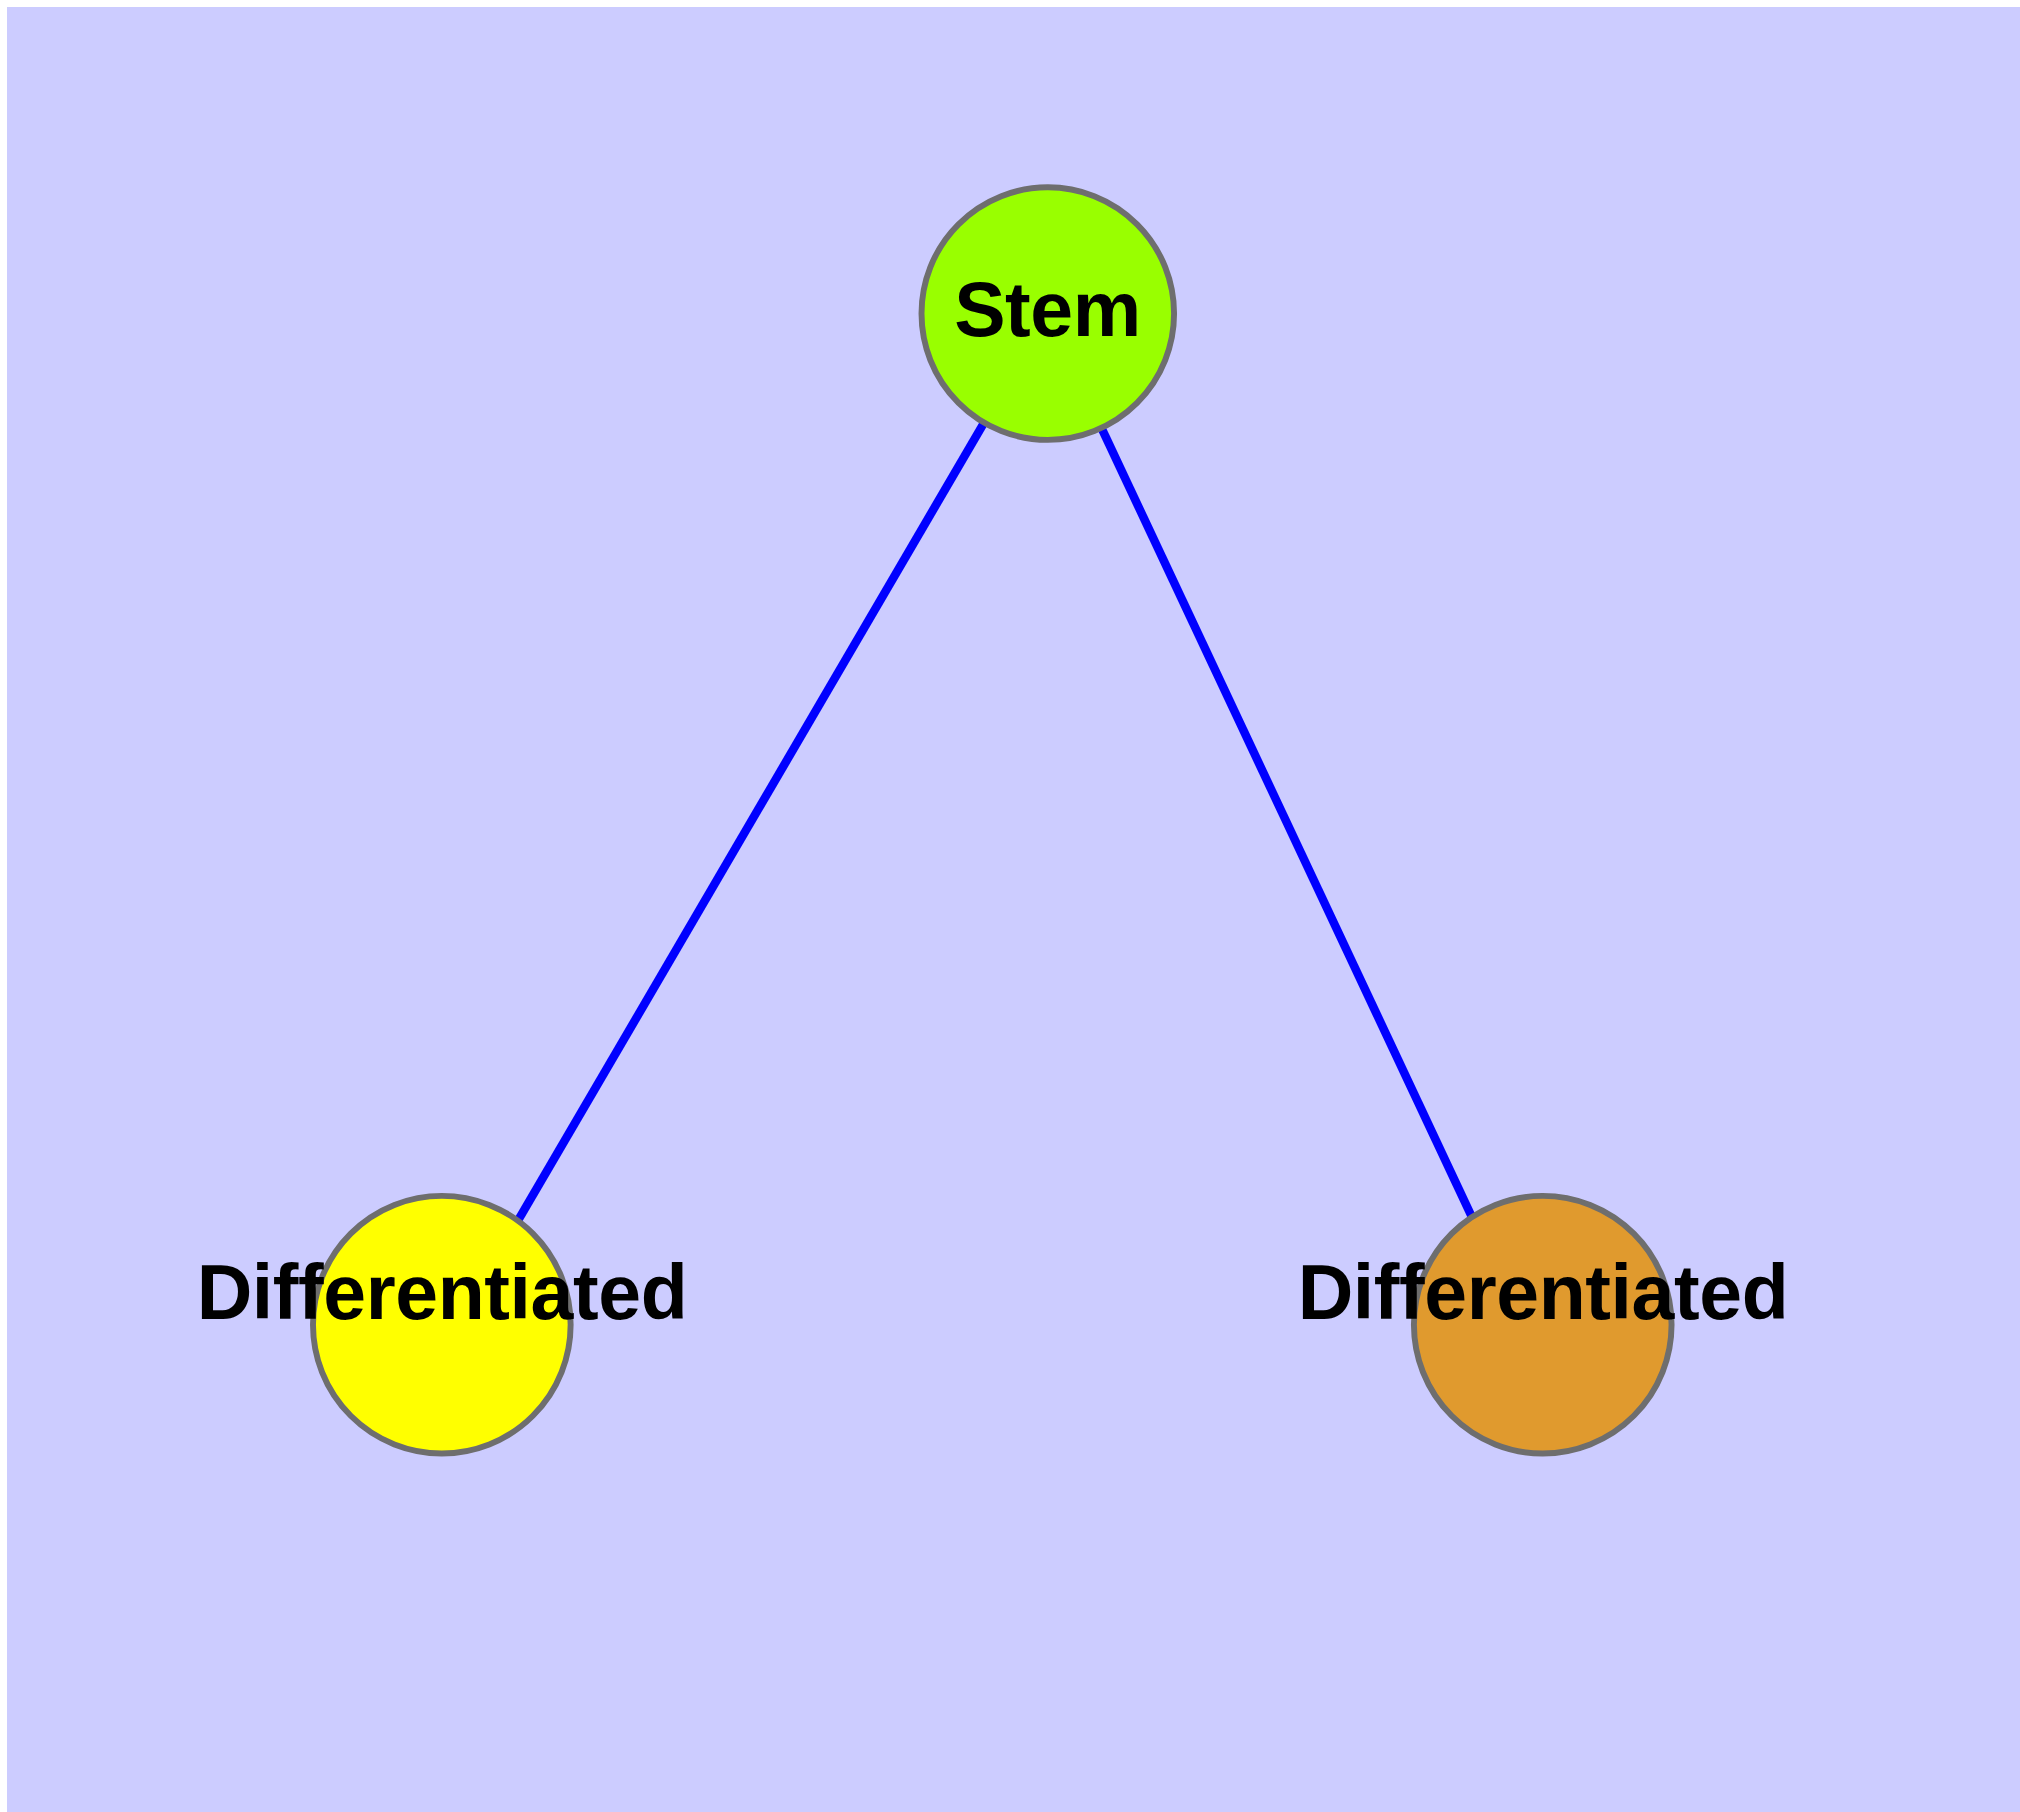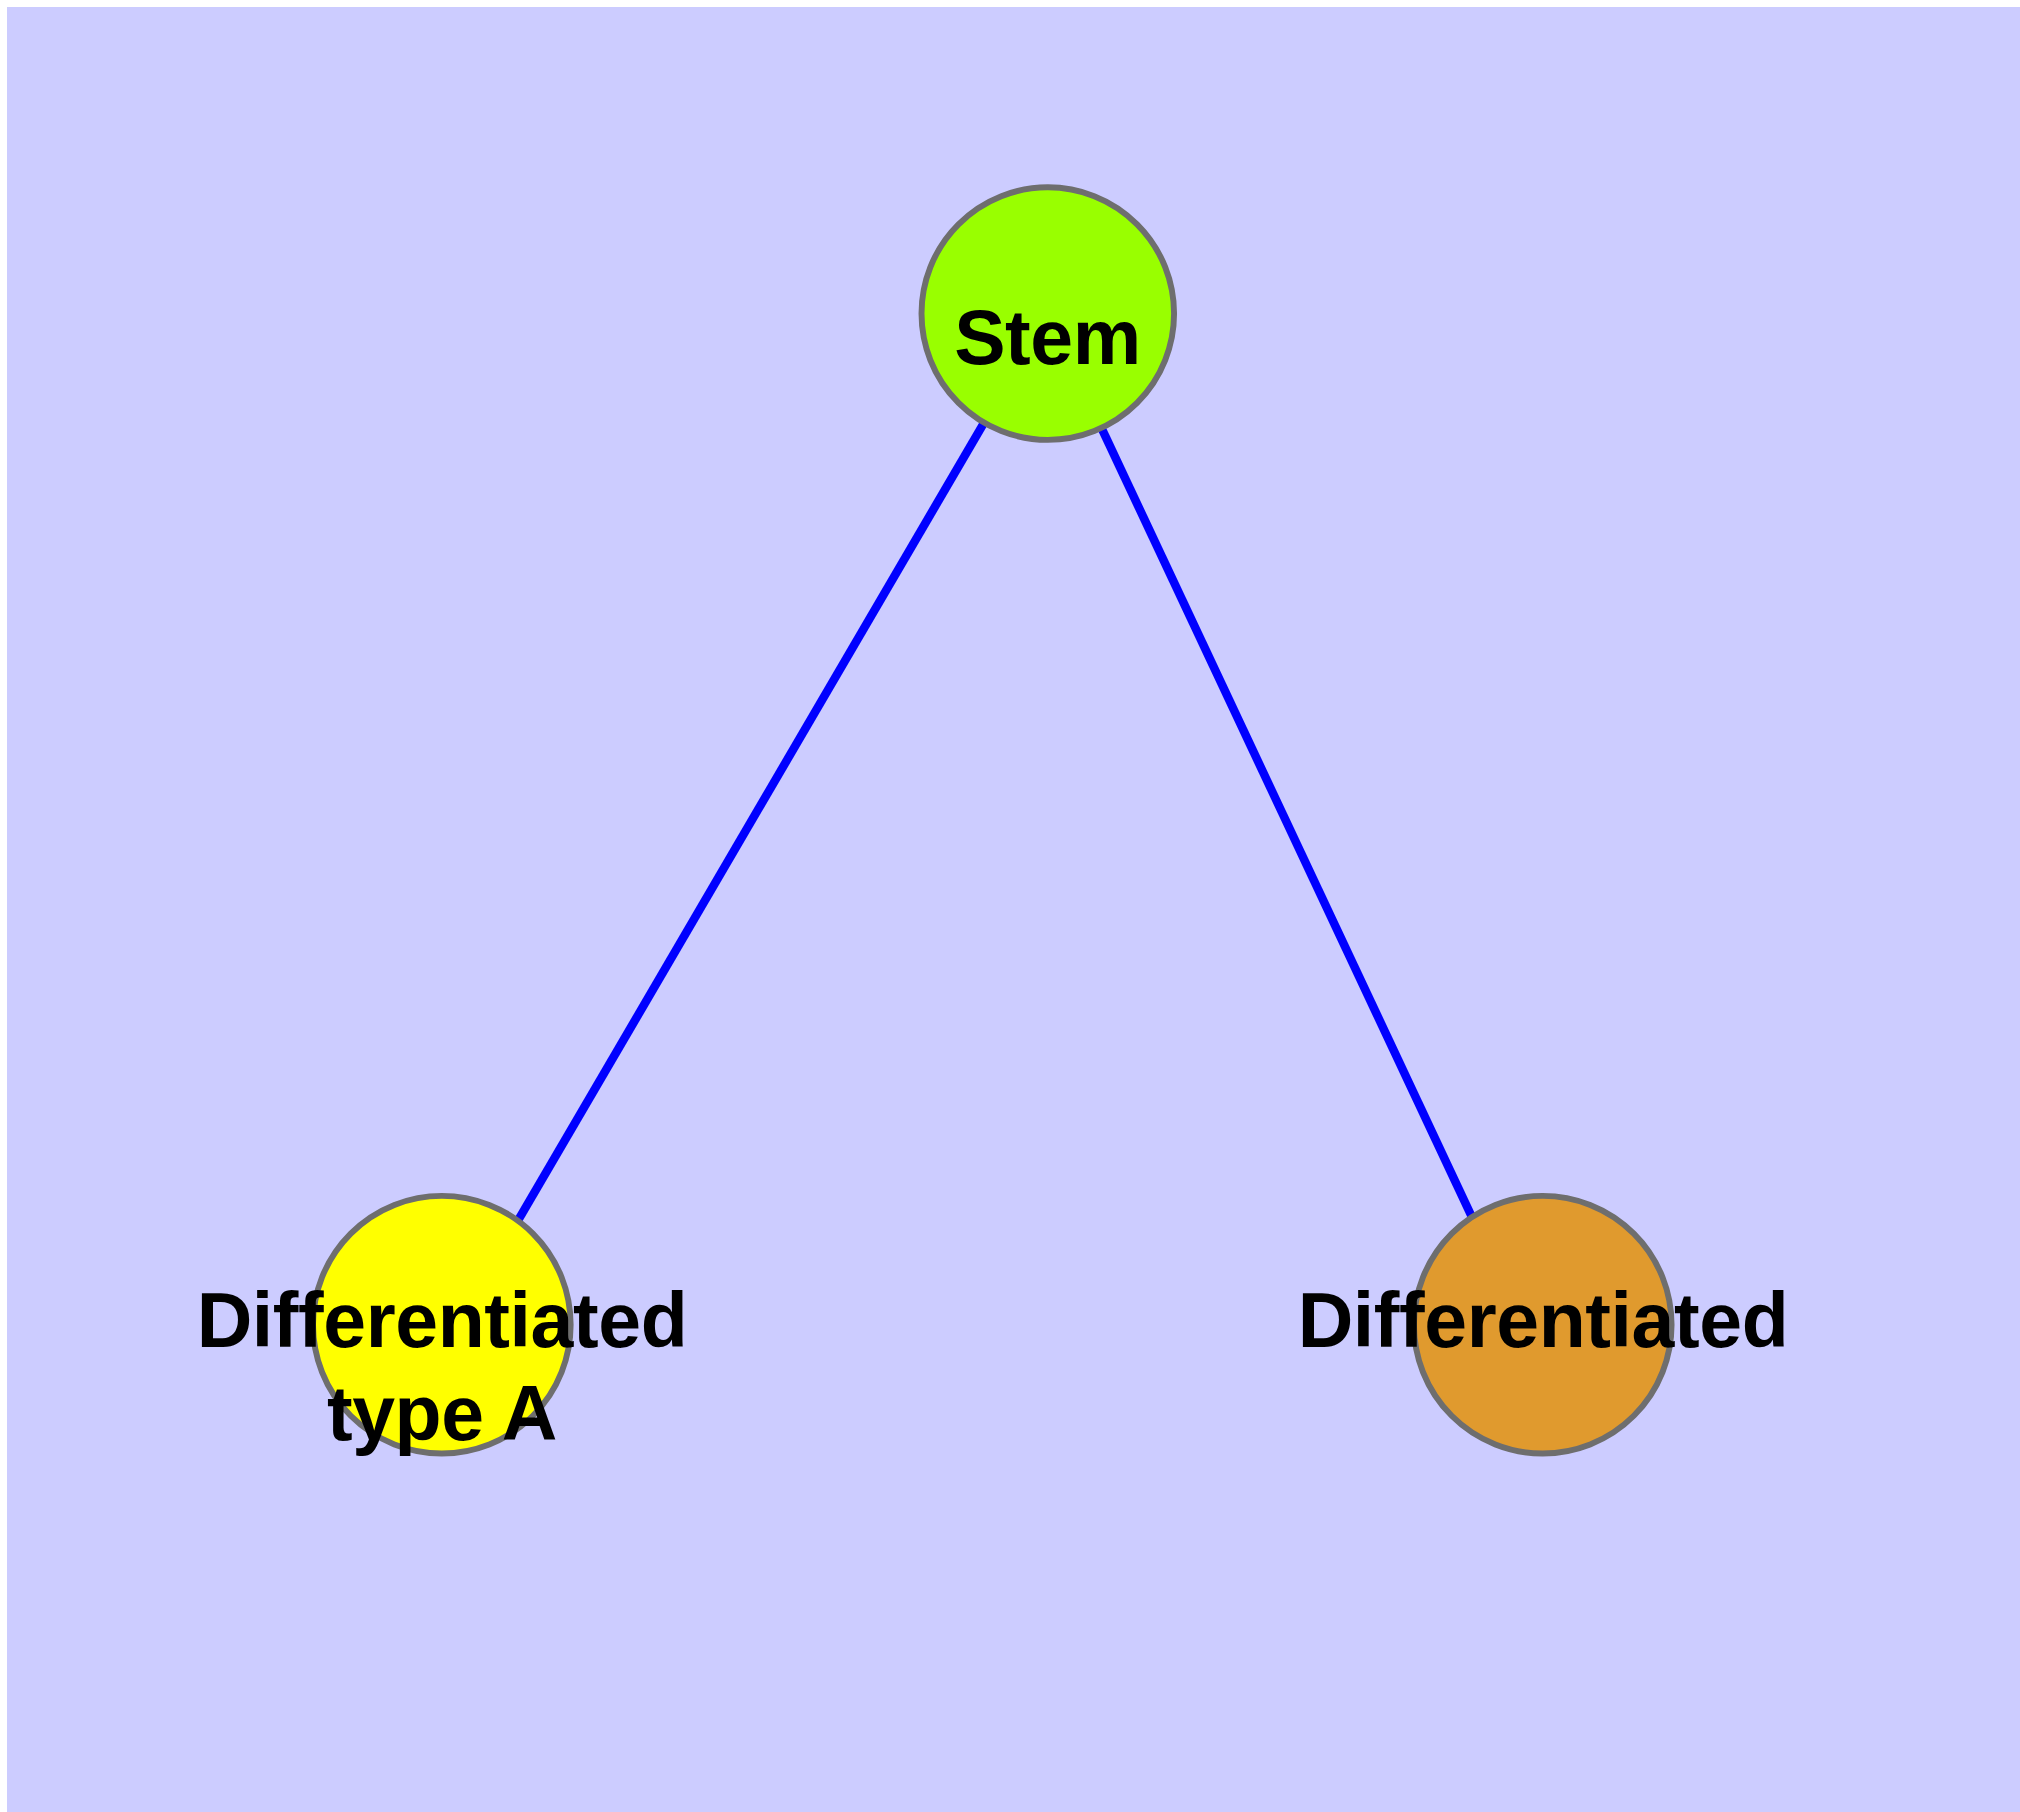--- a/index.html
+++ b/index.html
@@ -54,21 +54,20 @@
     position: absolute;
     color: #000000;
     font-family: "Liberation Sans", sans-serif;
     font-weight: bold;
     font-size: 77px;
     line-height: 93px;
     text-align: center;
     white-space: pre;
     letter-spacing: -0.4px;
     pointer-events: none;
-    margin-top: 28px;
   }
 
   #label-stem {
     left: 878px;
     top: 263px;
     width: 339px;
   }
 
   #label-type-a {
     left: 103px;
@@ -98,18 +97,18 @@
 
     <g>
       <circle class="node-circle" cx="1236" cy="370" r="149" fill="#99ff00"></circle>
       <circle class="node-circle" cx="521" cy="1563" r="152" fill="#ffff00"></circle>
       <circle class="node-circle" cx="1820" cy="1563" r="152" fill="#e09a2e"></circle>
     </g>
   </svg>
 
   <div class="node-label" id="label-stem">Stem</div>
 
-  <div class="node-label" id="label-type-a"><span>Differentiated</span><br><span>type A</span></div>
+  <div class="node-label" id="label-type-a"><span>Differentiated</span><br></div>
 
   <div class="node-label" id="label-type-b"><span>Differentiated</span><br></div>
 
 </div>
 
 
 </body></html>

